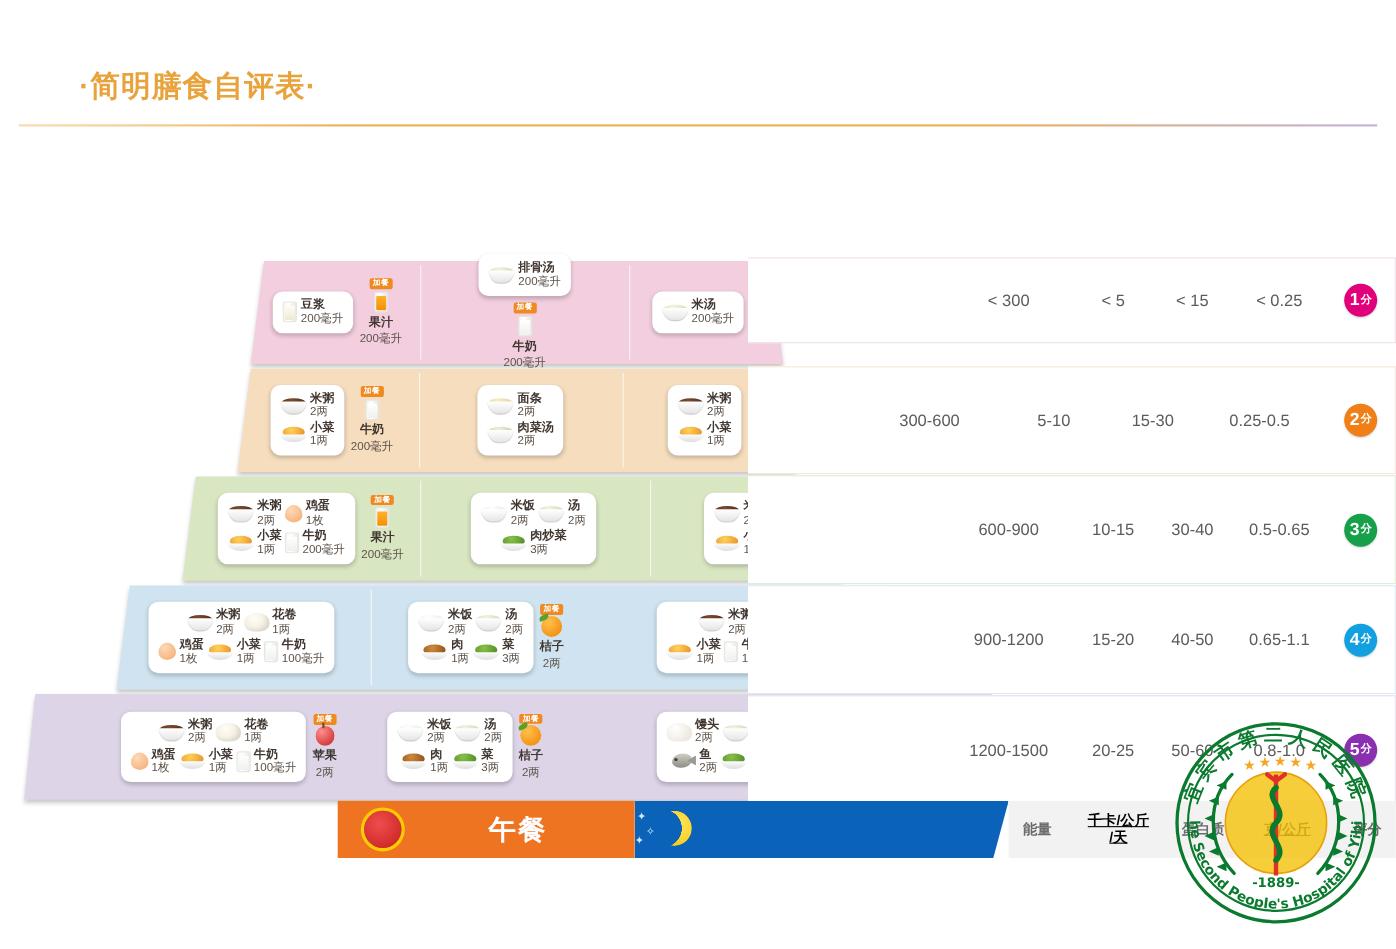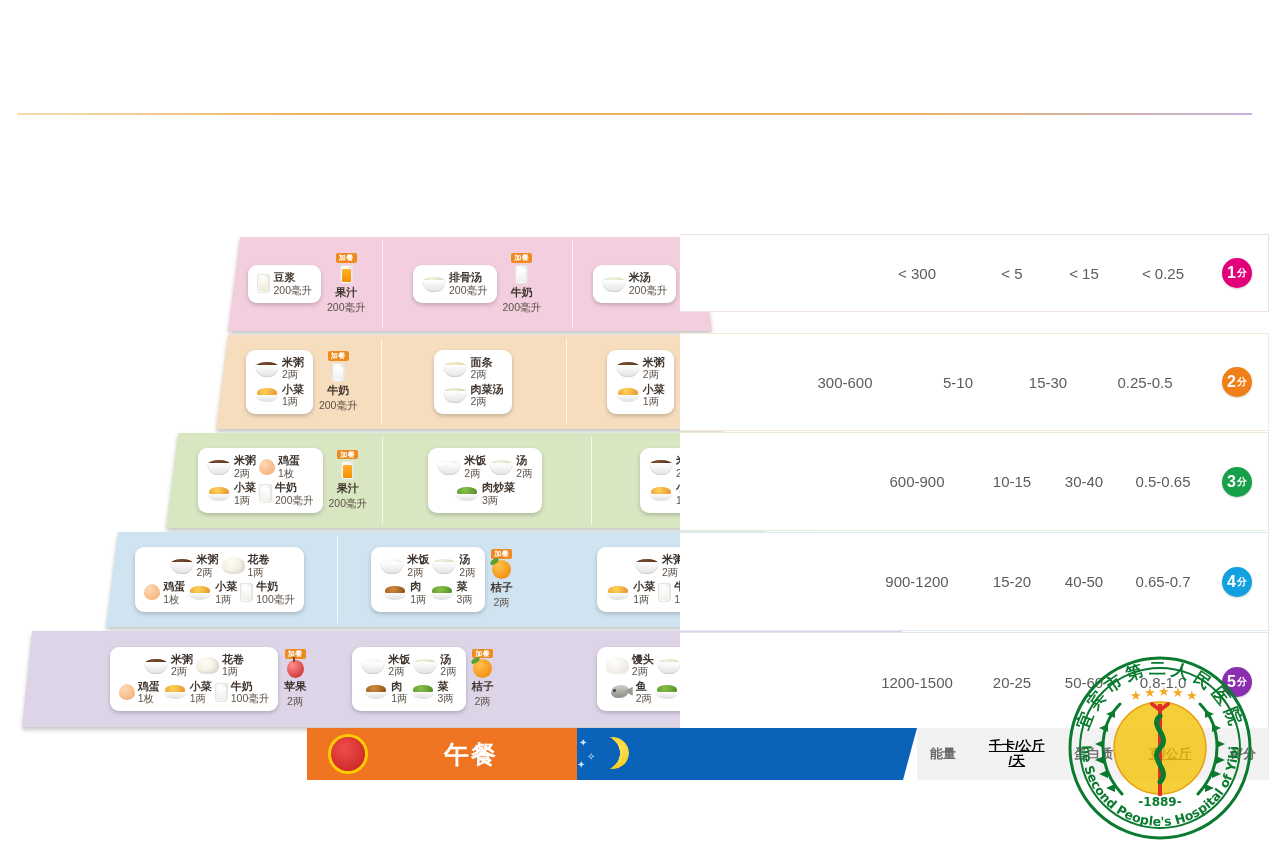--- a/index.html
+++ b/index.html
@@ -206,20 +206,21 @@
 
   
   .seal { position: absolute; left: 1060px; top: 648px; width: 200px; height: 200px; }
   .seal svg { width: 200px; height: 200px; }
 </style>
 </head>
 <body>
 
 <div id="page">
 
+  <div class="page-title">·简明膳食自评表·</div>
   <div class="title-rule"></div>
 
   <div class="pyramid">
 
     <div class="layer" id="layer1">
       <svg class="trap" viewBox="0 0 910 94" preserveAspectRatio="none">
         <polygon points="240,0 700,0 712,94 228,94" fill="#f2cede"></polygon>
       </svg>
       <div class="content">
         <div class="meals" style="padding-left:232px; padding-right:210px;">
@@ -241,21 +242,21 @@
             <div class="snack">
               <span class="snack-badge">加餐</span>
               <span class="g glass juice">
                   <span class="gl"></span>
                   <span class="gl-fill"></span>
                 </span>
               <span class="nm">果汁</span>
               <span class="qty">200毫升</span>
             </div>
           </div>
-          <div class="meal-col" style="width:190px;">
+          <div class="meal-col" style="width:190px;flex-direction:column;">
             <div class="divider" style="left:0;"></div>
             <div class="card">
               <div class="card-row">
                 <div class="item">
                   <span class="g bowl">
                       <span class="b-food f-soup"></span>
                       <span class="b-body"></span>
                     </span>
                   <span class="txt">
                       <span class="nm">排骨汤</span>
@@ -890,21 +891,21 @@
         <div class="score-badge" style="background:#17a04a">
           <span class="num">3</span>
             <span class="chr">分</span>
         </div>
       </div>
     </div>
     <div class="drow" id="drow4">
       <div class="dcell c-energy">900-1200</div>
       <div class="dcell c-kcal">15-20</div>
       <div class="dcell c-prot">40-50</div>
-      <div class="dcell c-gkg">0.65-0.7</div>
+      <div class="dcell c-gkg">0.65-1.1</div>
       <div class="dcell c-score">
         <div class="score-badge" style="background:#12a0e0">
           <span class="num">4</span>
             <span class="chr">分</span>
         </div>
       </div>
     </div>
     <div class="drow" id="drow5">
       <div class="dcell c-energy">1200-1500</div>
       <div class="dcell c-kcal">20-25</div>

